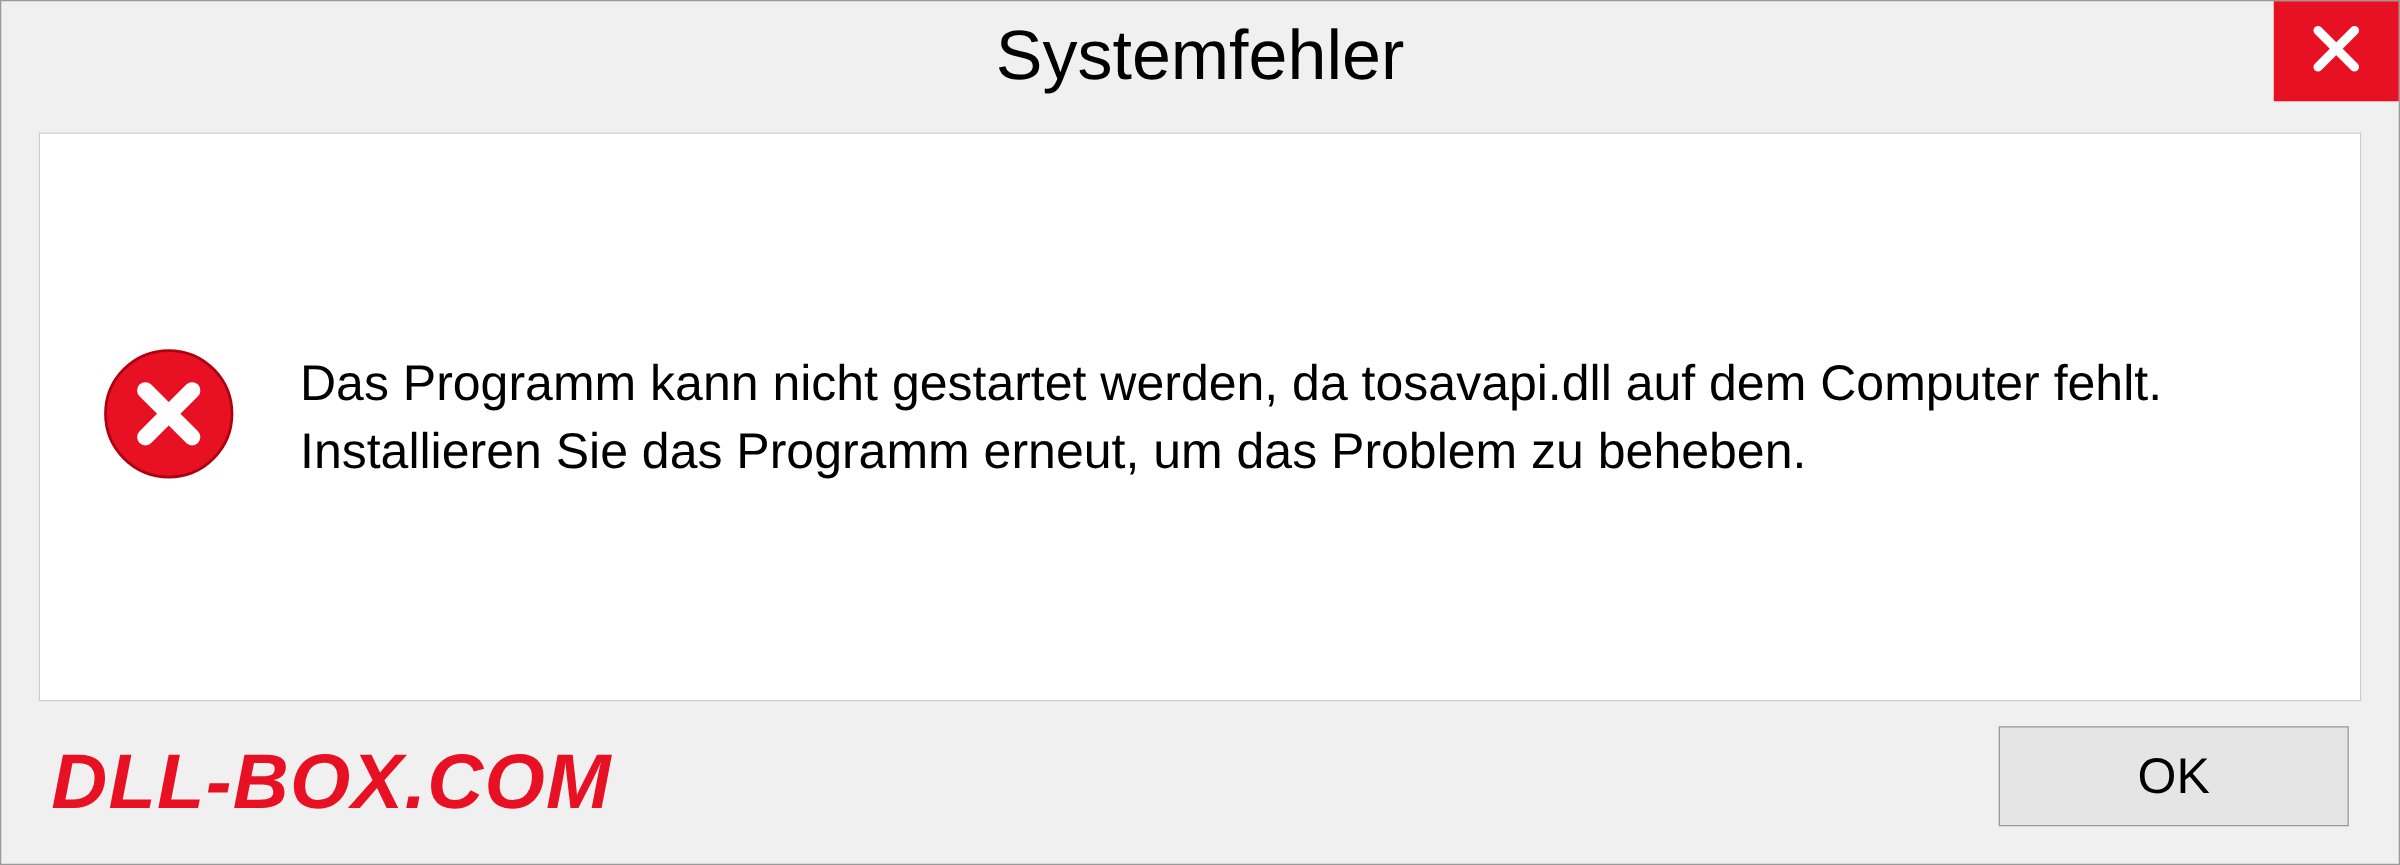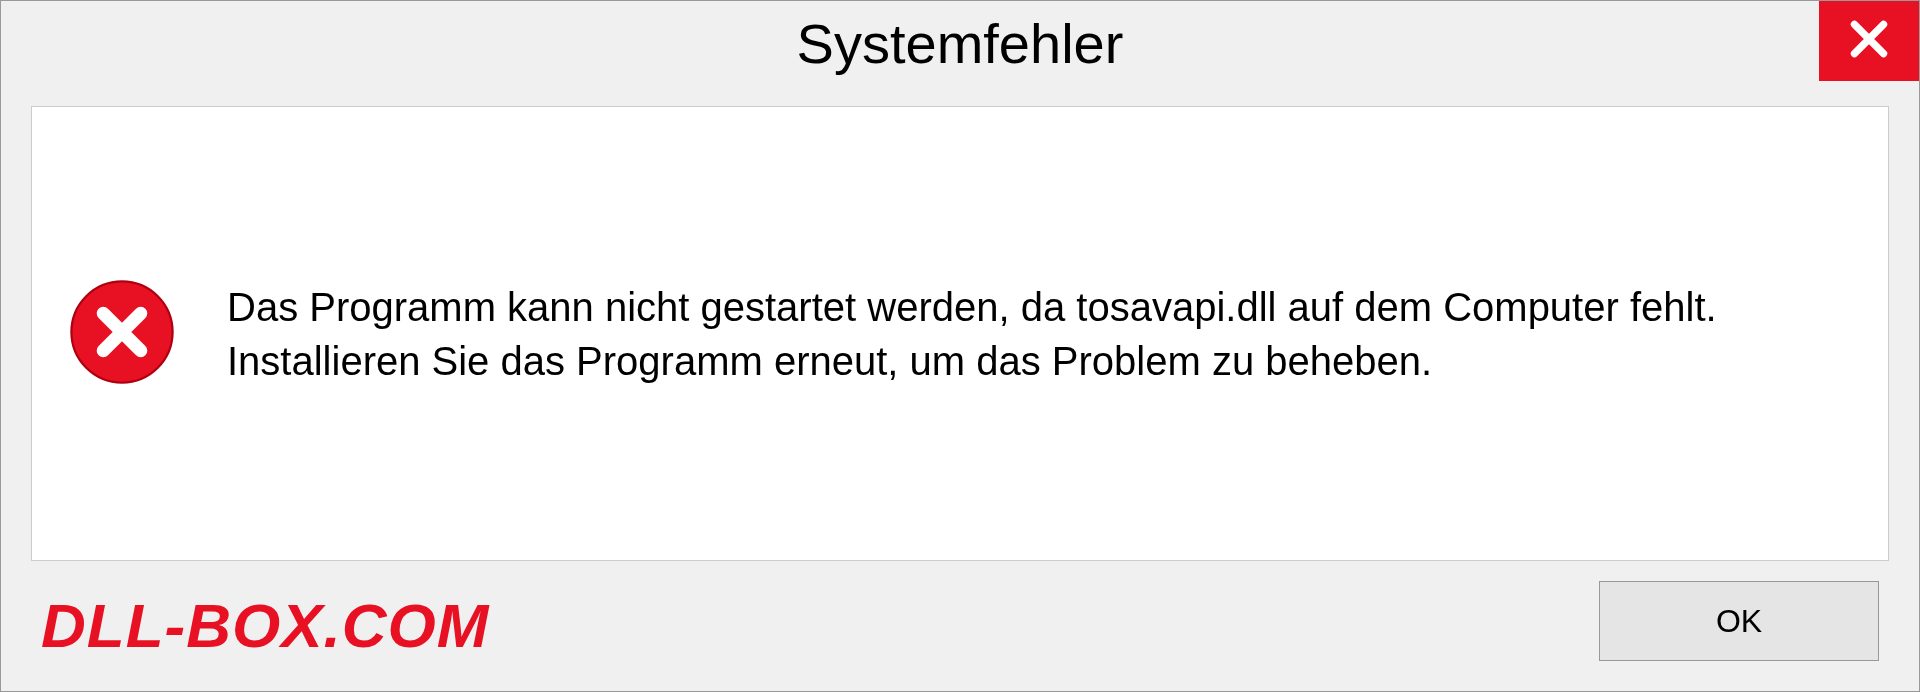--- a/index.html
+++ b/index.html
@@ -51,21 +51,21 @@
       width: 50px;
       height: 50px;
     }
     .content-panel {
       background: #fff;
       border: 1px solid #ccc;
       margin: 10px 30px 20px 30px;
       flex: 1;
       display: flex;
       align-items: center;
-      padding: 40px 35px;
+      padding: 40px 48px;
     }
     .error-icon {
       flex-shrink: 0;
       margin-right: 50px;
     }
     .error-icon svg {
       width: 110px;
       height: 110px;
     }
     .message {
@@ -85,21 +85,21 @@
       font-weight: 800;
       color: #e81123;
       font-style: italic;
       letter-spacing: 1px;
     }
     .ok-button {
       width: 280px;
       height: 80px;
       background: #e5e5e5;
       border: 1px solid #999;
-      font-size: 32px;
+      font-size: 40px;
       color: #000;
       cursor: pointer;
       font-family: inherit;
       display: flex;
       align-items: center;
       justify-content: center;
     }
   </style>
 </head>
 <body>

